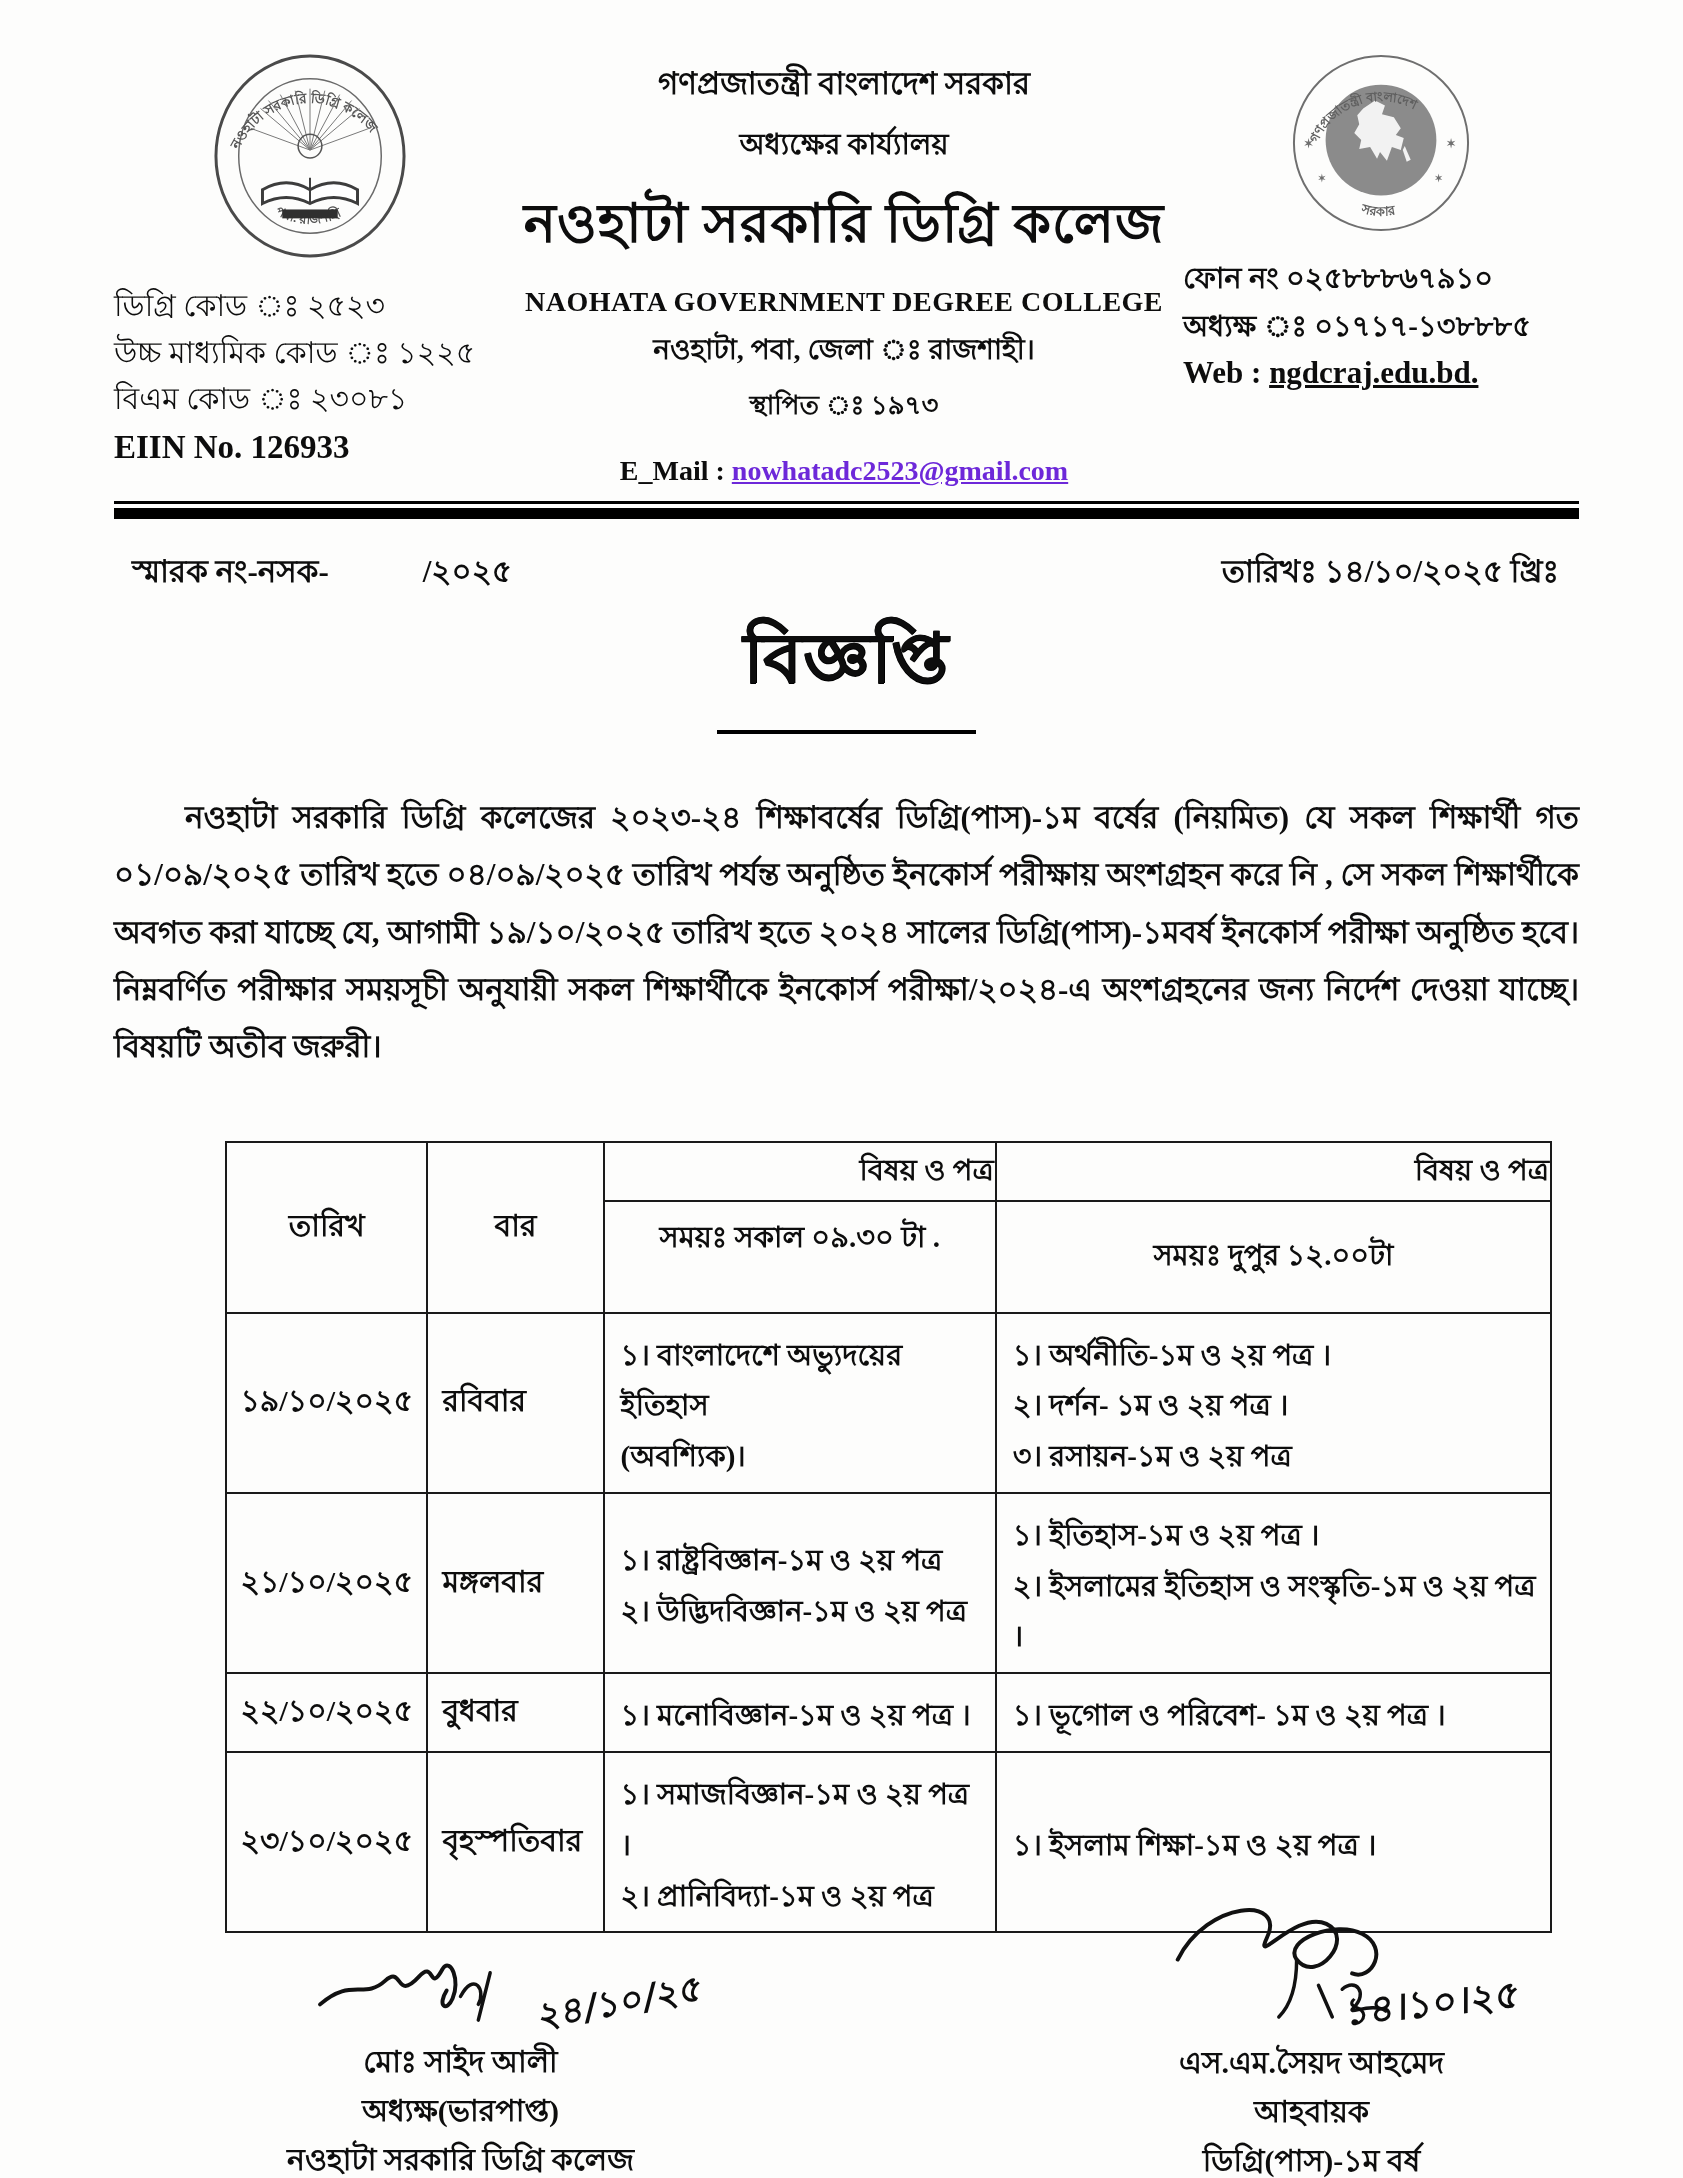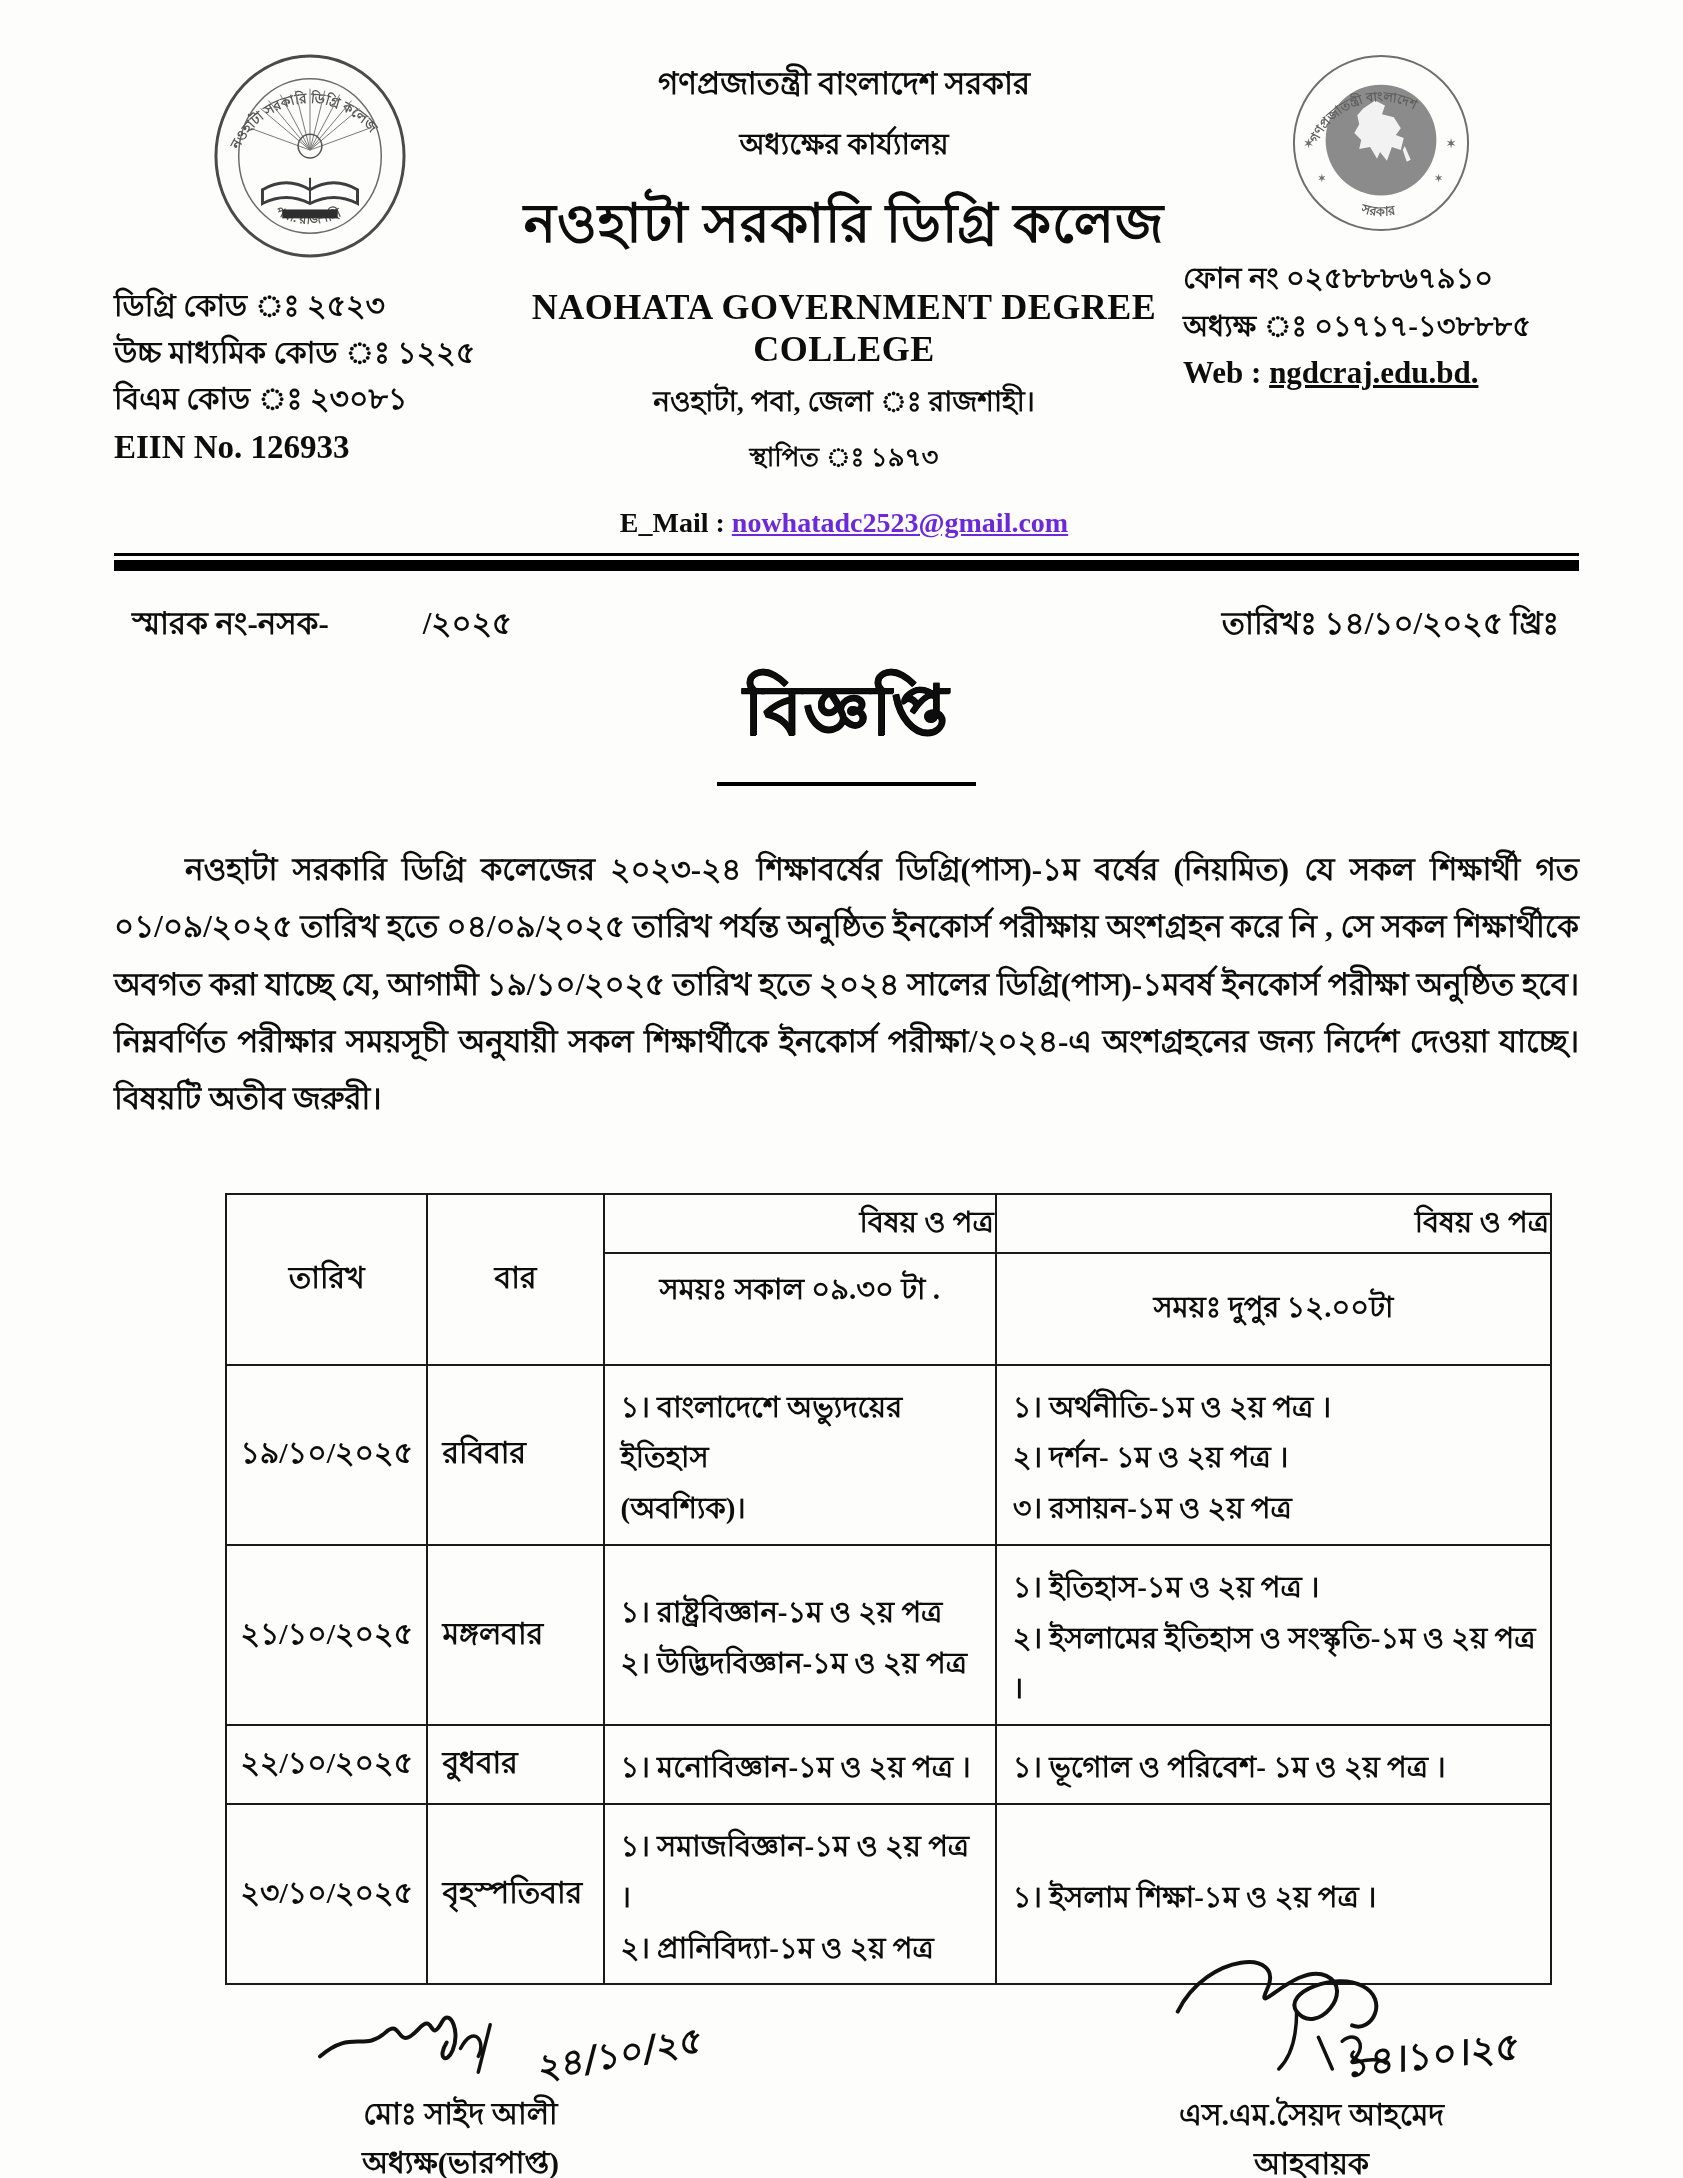--- a/index.html
+++ b/index.html
@@ -13,26 +13,26 @@
     overflow:hidden;
     box-sizing:border-box;
     padding:51px 104px 0 114px;
   }
   
   .letterhead{display:flex;width:100%;}
   .lh-left{width:391px;display:flex;flex-direction:column;align-items:flex-start;}
   .lh-center{flex:1;text-align:center;}
   .lh-right{width:396px;display:flex;flex-direction:column;align-items:flex-start;}
   .seal-wrap{align-self:center;}
-  .codes{margin-top:18px;font-weight:bold;font-size:30px;line-height:1.55;white-space:nowrap;}
+  .codes{margin-top:18px;font-weight:normal;font-size:30px;line-height:1.55;white-space:nowrap;}
   .eiin{margin-top:6px;font-weight:bold;font-size:33px;font-family:"Liberation Serif",serif;}
   .gov-line{font-size:31px;font-weight:bold;margin-top:8px;}
   .office-line{font-size:29px;font-weight:bold;margin-top:10px;}
   .college-bn{font-size:54px;font-weight:900;margin-top:12px;letter-spacing:1px;}
-  .college-en{font-size:36px;font-weight:bold;margin-top:14px;letter-spacing:0.5px;}
+  .college-en{font-size:28px;font-weight:bold;margin-top:14px;letter-spacing:0.5px;}
   .addr{font-size:28px;font-weight:bold;margin-top:10px;}
   .estd{font-size:26px;font-weight:bold;margin-top:10px;}
   .email-line{font-size:28px;font-weight:bold;margin-top:26px;}
   .email-line a{color:#6d28d9;text-decoration:underline;}
   .contacts{margin-top:16px;font-weight:bold;font-size:29px;line-height:1.65;white-space:nowrap;}
   .web-line{font-weight:bold;font-size:31px;margin-top:4px;font-family:"Liberation Serif",serif;}
   .web-line .weburl{text-decoration:underline;}
   
   .double-rule{margin-top:14px;border-top:3px solid #000;height:4px;border-bottom:11px solid #000;}
   

